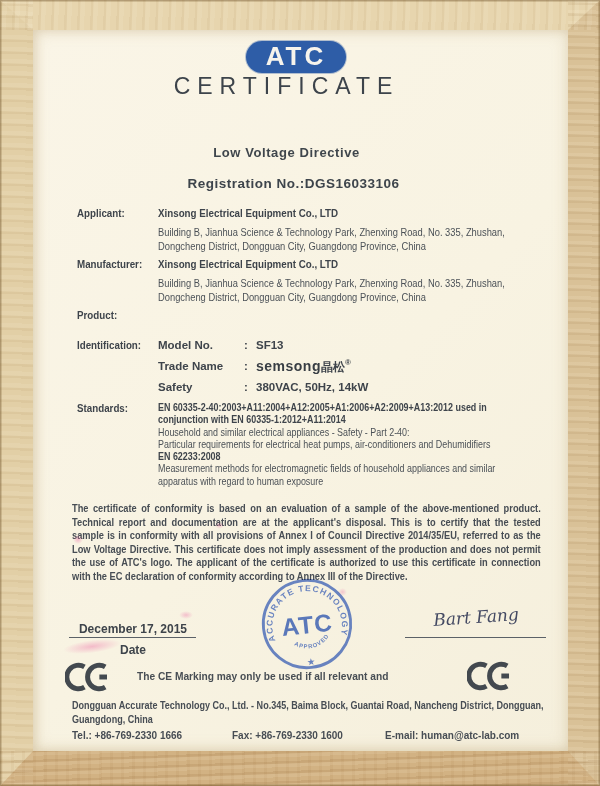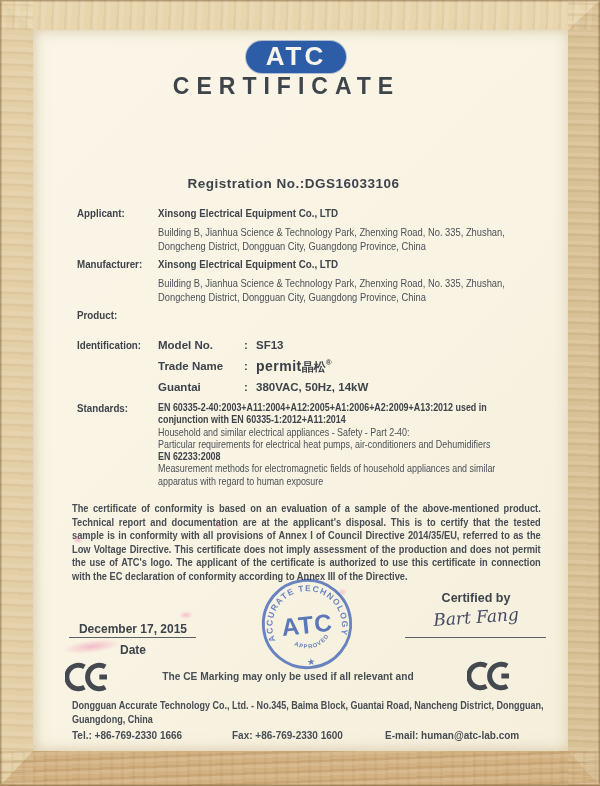--- a/index.html
+++ b/index.html
@@ -26,21 +26,21 @@
     box-shadow:inset 0 0 16px rgba(170,140,85,.28), inset 3px 0 10px rgba(170,140,85,.18);
     overflow:hidden;color:#40464d;}
   .abs{position:absolute;}
   .ctr{text-align:center;}
   .b{font-weight:bold;}
   .cx{display:inline-block;transform-origin:0 50%;white-space:pre;}
   
   .pill{left:213px;top:11px;width:100px;height:32px;border-radius:17px;background:#2e5da7;
     color:#f7f4ec;font-weight:bold;font-size:26px;line-height:31px;text-align:center;letter-spacing:3px;z-index:6;
     box-shadow:0 0 0 1px rgba(46,93,167,.35);}
-  .cert-title{left:0;right:28px;top:43px;font-size:23px;font-weight:bold;letter-spacing:7px;color:#3d444b;z-index:2;}
+  .cert-title{left:0;right:28px;top:43px;font-size:23px;font-weight:normal;letter-spacing:7px;color:#3d444b;z-index:2;}
   .sub1{left:0;right:28px;top:78px;font-size:13px;font-weight:bold;color:#3f464c;}
   .sub2{left:0;right:28px;top:97px;font-size:13px;font-weight:bold;color:#3f464c;letter-spacing:.6px;}
   .sub3{left:0;right:28px;top:115px;font-size:13px;font-weight:bold;color:#3f464c;letter-spacing:.6px;}
   .reg{left:0;right:14px;top:146px;font-size:13.5px;font-weight:bold;color:#3d444b;letter-spacing:.5px;}
   
   .lbl{left:44px;font-size:11.5px;font-weight:bold;color:#3e444b;}
   .val{left:125px;font-size:11.5px;font-weight:bold;color:#3e444b;}
   .addr{left:125px;font-size:10.5px;color:#4b5157;line-height:14px;white-space:pre;}
   .sublbl{left:125px;font-size:11.5px;font-weight:bold;color:#3e444b;}
   .colon{left:211px;font-size:11.5px;font-weight:bold;color:#3e444b;}
@@ -62,21 +62,21 @@
   .sig{left:372px;top:577px;width:142px;text-align:center;font-family:"DejaVu Serif","Liberation Serif",serif;
     font-style:italic;font-size:17px;color:#444a63;transform:rotate(-4deg);z-index:4;}
   .sigline{left:372px;top:607px;width:141px;border-top:1.4px solid #5b6167;}
   .dateval{left:39px;top:592px;width:122px;text-align:center;font-size:12px;font-weight:bold;color:#3e444b;}
   .dateline{left:36px;top:607px;width:127px;border-top:1.4px solid #5b6167;}
   .datelbl{left:39px;top:613px;width:122px;text-align:center;font-size:12px;font-weight:bold;color:#3e444b;}
   
   .ce{width:47px;height:36px;}
   .ce-l{left:32px;top:629px;}
   .ce-r{left:434px;top:628px;}
-  .cenote{left:104px;top:641px;width:302px;text-align:center;font-size:10.2px;font-weight:bold;
+  .cenote{left:104px;top:641px;width:302px;text-align:left;font-size:10.2px;font-weight:bold;
     color:#484e54;line-height:11.6px;}
   .coaddr{left:39px;top:669px;font-size:10.5px;font-weight:bold;color:#474d54;line-height:13.5px;
     white-space:pre;transform:scaleX(.86);transform-origin:0 0;}
   .telrow{top:700px;font-size:10px;font-weight:bold;color:#474d54;white-space:pre;}
   .tel{left:39px;} .fax{left:199px;} .email{left:352px;}
   
   .smudge{position:absolute;border-radius:50%;pointer-events:none;z-index:3;}
   .sm1{left:30px;top:610px;width:58px;height:13px;transform:rotate(-7deg);
     background:radial-gradient(closest-side,rgba(236,95,160,.38),rgba(236,95,160,0));}
   .sm2{left:40px;top:505px;width:10px;height:9px;background:radial-gradient(closest-side,rgba(236,95,160,.4),rgba(236,95,160,0));}
@@ -91,20 +91,21 @@
 <div class="grain top"></div>
 <div class="grain bottom"></div>
 <div class="grain left"></div>
 <div class="grain right"></div>
 <div class="frame-edge"></div>
 
 <div class="paper">
 
   <div class="abs cert-title ctr">CERTIFICATE</div>
   <div class="abs pill">ATC</div>
+  <div class="abs sub3 ctr">Low Voltage Directive</div>
   <div class="abs reg ctr">Registration No.:DGS16033106</div>
 
   <div class="abs lbl" style="top:177px"><span class="cx" style="--sx:.85;transform:scaleX(.85)">Applicant:</span></div>
   <div class="abs val" style="top:177px"><span class="cx" style="transform:scaleX(.85)">Xinsong Electrical Equipment Co., LTD</span></div>
   <div class="abs addr" style="top:195px"><span class="cx" style="transform:scaleX(.89)">Building B, Jianhua Science &amp; Technology Park, Zhenxing Road, No. 335, Zhushan,
 Dongcheng District, Dongguan City, Guangdong Province, China</span></div>
 
   <div class="abs lbl" style="top:228px"><span class="cx" style="transform:scaleX(.85)">Manufacturer:</span></div>
   <div class="abs val" style="top:228px"><span class="cx" style="transform:scaleX(.85)">Xinsong Electrical Equipment Co., LTD</span></div>
   <div class="abs addr" style="top:246px"><span class="cx" style="transform:scaleX(.89)">Building B, Jianhua Science &amp; Technology Park, Zhenxing Road, No. 335, Zhushan,
@@ -112,23 +113,23 @@
 
   <div class="abs lbl" style="top:279px"><span class="cx" style="transform:scaleX(.85)">Product:</span></div>
 
   <div class="abs lbl" style="top:309px"><span class="cx" style="transform:scaleX(.85)">Identification:</span></div>
   <div class="abs sublbl" style="top:309px">Model No.</div>
   <div class="abs colon" style="top:309px">:</div>
   <div class="abs subval" style="top:309px">SF13</div>
 
   <div class="abs sublbl" style="top:330px">Trade Name</div>
   <div class="abs colon" style="top:330px">:</div>
-  <div class="abs subval" style="top:328px"><span class="tradelogo">permit</span><span class="trade-cjk">晶松</span><span class="trade-reg">®</span></div>
+  <div class="abs subval" style="top:328px"><span class="tradelogo">semsong</span><span class="trade-cjk">晶松</span><span class="trade-reg">®</span></div>
 
-  <div class="abs sublbl" style="top:351px">Guantai</div>
+  <div class="abs sublbl" style="top:351px">Safety</div>
   <div class="abs colon" style="top:351px">:</div>
   <div class="abs subval" style="top:351px">380VAC, 50Hz, 14kW</div>
 
   <div class="abs lbl" style="top:372px"><span class="cx" style="transform:scaleX(.85)">Standards:</span></div>
   <div class="abs stdlines">
       <div class="std-line b" style="font-weight: bold;">EN 60335-2-40:2003+A11:2004+A12:2005+A1:2006+A2:2009+A13:2012 used in</div>
       <div class="std-line b" style="font-weight: bold;">conjunction with EN 60335-1:2012+A11:2014</div>
       <div class="std-line">Household and similar electrical appliances - Safety - Part 2-40:</div>
       <div class="std-line">Particular requirements for electrical heat pumps, air-conditioners and Dehumidifiers</div>
       <div class="std-line b" style="font-weight: bold;">EN 62233:2008</div>
@@ -141,21 +142,20 @@
   <svg class="abs stamp" viewBox="0 0 100 100">
     <circle cx="50" cy="50" r="46.5" fill="none" stroke="#5b7dd6" stroke-width="3"></circle>
     <path id="ringPath" d="M 15,64 A 37,37 0 1 1 85,64" fill="none"></path>
     <text font-size="9" font-weight="bold" fill="#5b7dd6" letter-spacing="1.4"><textPath href="#ringPath">ACCURATE TECHNOLOGY CO.LTD</textPath></text>
     <text x="50" y="60" text-anchor="middle" font-size="26" font-weight="bold" letter-spacing="1" fill="#4b70cf">ATC</text>
     <path id="apprPath" d="M 29,66 A 27,27 0 0 0 71,66" fill="none"></path>
     <text font-size="6.2" font-weight="bold" fill="#5b7dd6" letter-spacing="1"><textPath href="#apprPath" startOffset="7">APPROVED</textPath></text>
     <text x="50" y="94" text-anchor="middle" font-size="10" fill="#5b7dd6">★</text>
   </svg>
 
-  <div class="abs certby">Certified by</div>
   <div class="abs sig">Bart Fang</div>
   <div class="abs sigline"></div>
   <div class="abs dateval">December 17, 2015</div>
   <div class="abs dateline"></div>
   <div class="abs datelbl">Date</div>
 
   <svg class="abs ce ce-l" viewBox="0 0 104 64">
     <path d="M 43,9.5 A 26,26 0 1 0 43,54.5" fill="none" stroke="#43494f" stroke-width="11"></path>
     <path d="M 89,9.5 A 26,26 0 1 0 89,54.5" fill="none" stroke="#43494f" stroke-width="11"></path>
     <path d="M 76,32 H 93" stroke="#43494f" stroke-width="11"></path>

